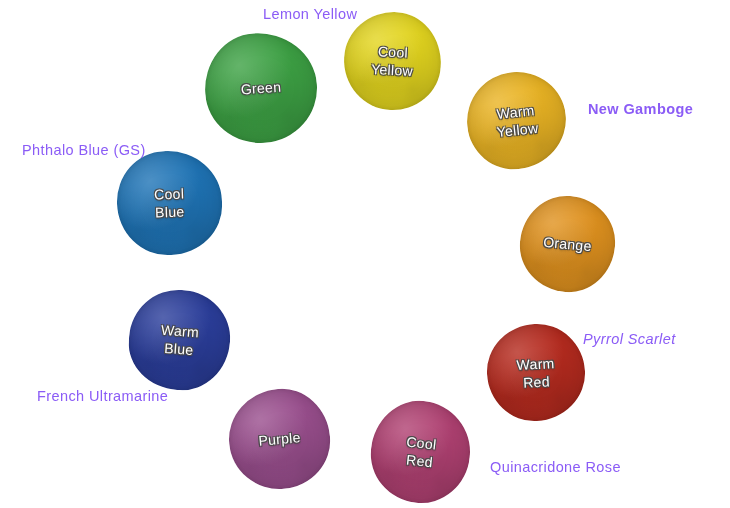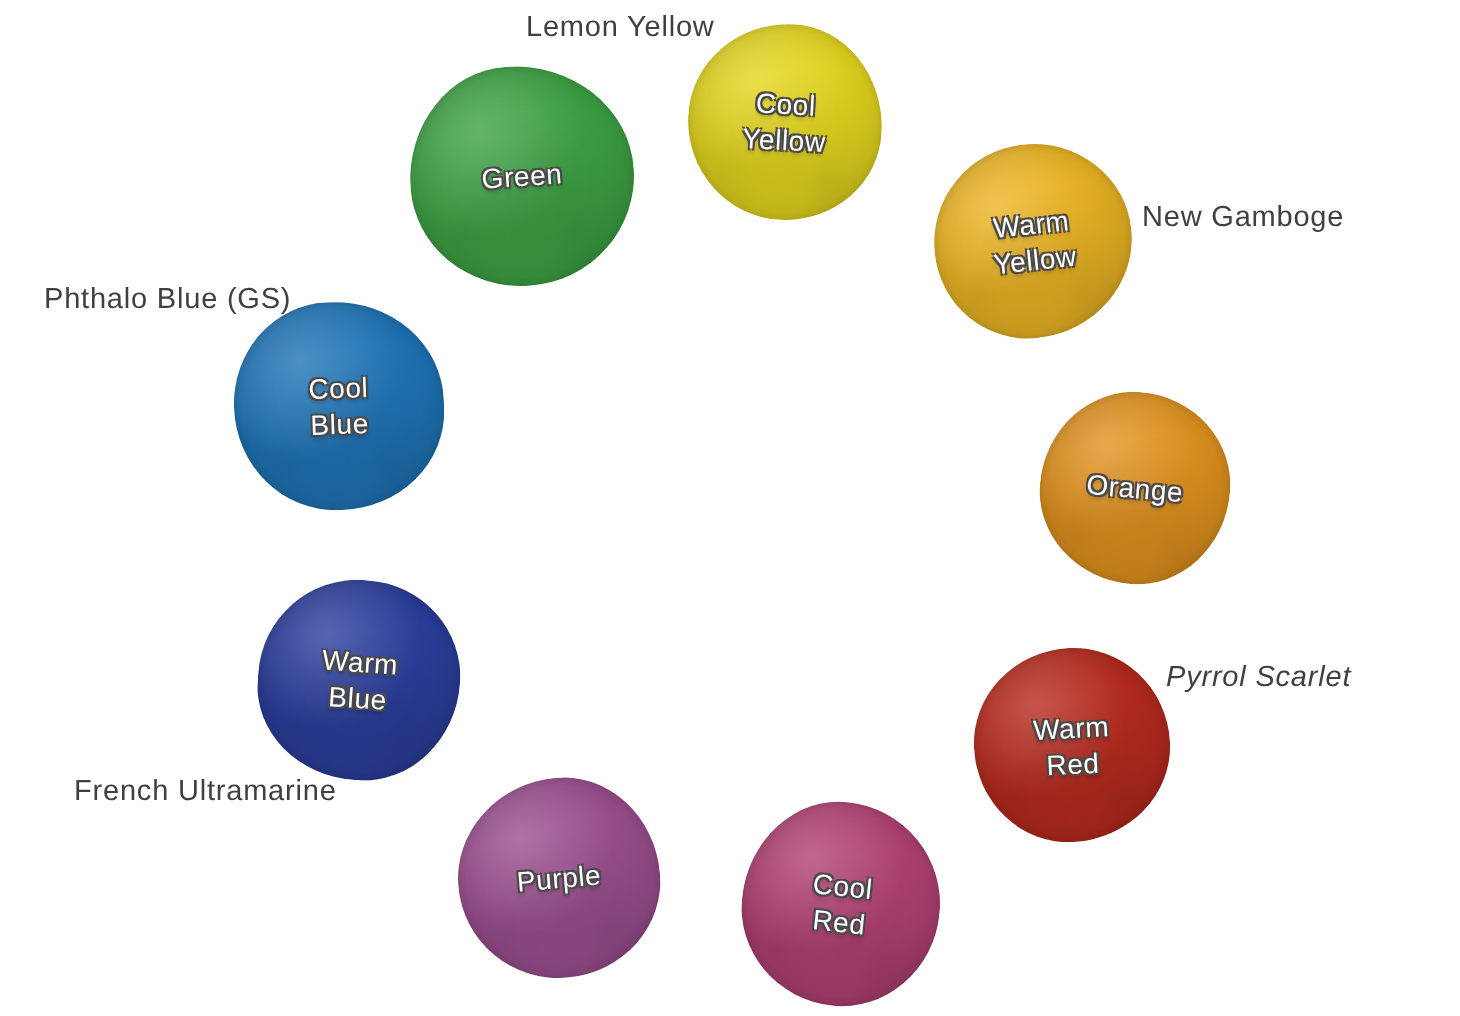--- a/index.html
+++ b/index.html
@@ -48,27 +48,27 @@
   .s-orange      { left: 520px; top: 196px; width:  95px; height:  96px; border-radius: 49% 51% 48% 52% / 52% 48% 52% 48%; transform: rotate(5deg); }
   .s-warm-red    { left: 487px; top: 324px; width:  98px; height:  97px; border-radius: 51% 49% 52% 48% / 49% 51% 49% 51%; transform: rotate(-3deg); }
   .s-cool-red    { left: 371px; top: 401px; width:  99px; height: 102px; border-radius: 48% 52% 49% 51% / 52% 50% 50% 48%; transform: rotate(6deg); }
   .s-purple      { left: 229px; top: 389px; width: 101px; height: 100px; border-radius: 53% 47% 50% 50% / 50% 52% 48% 50%; transform: rotate(-5deg); }
   .s-warm-blue   { left: 129px; top: 290px; width: 101px; height: 100px; border-radius: 50% 50% 48% 52% / 51% 49% 53% 47%; transform: rotate(4deg); }
   .s-cool-blue   { left: 117px; top: 151px; width: 105px; height: 104px; border-radius: 47% 53% 51% 49% / 50% 50% 48% 52%; transform: rotate(-2deg); }
 
   
   .pigment-label {
     position: absolute;
-    color: #404040;
+    color: #8b5cf6;
     font-size: 14.5px;
     letter-spacing: 0.4px;
     white-space: nowrap;
   }
   .p-lemon-yellow       { left: 263px; top:   6px; }
-  .p-new-gamboge        { left: 571px; top: 101px; }
+  .p-new-gamboge        { left: 588px; top: 101px; font-weight: bold; }
   .p-pyrrol-scarlet     { left: 583px; top: 331px; font-style: italic; }
   .p-quinacridone-rose  { left: 490px; top: 459px; }
   .p-french-ultramarine { left:  37px; top: 388px; }
   .p-phthalo-blue       { left:  22px; top: 142px; }
 </style>
 </head>
 <body>
 
 <div class="stage">
 
@@ -131,16 +131,17 @@
   <div class="swatch s-cool-blue" style="--c: #1f74b6;">
     <div class="swatch-label">
       <span>Cool</span>
       <span>Blue</span>
     </div>
   </div>
 
   <div class="pigment-label p-lemon-yellow">Lemon Yellow</div>
   <div class="pigment-label p-new-gamboge">New Gamboge</div>
   <div class="pigment-label p-pyrrol-scarlet">Pyrrol Scarlet</div>
+  <div class="pigment-label p-quinacridone-rose">Quinacridone Rose</div>
   <div class="pigment-label p-french-ultramarine">French Ultramarine</div>
   <div class="pigment-label p-phthalo-blue">Phthalo Blue (GS)</div>
 
 </div>
 
 </body></html>

